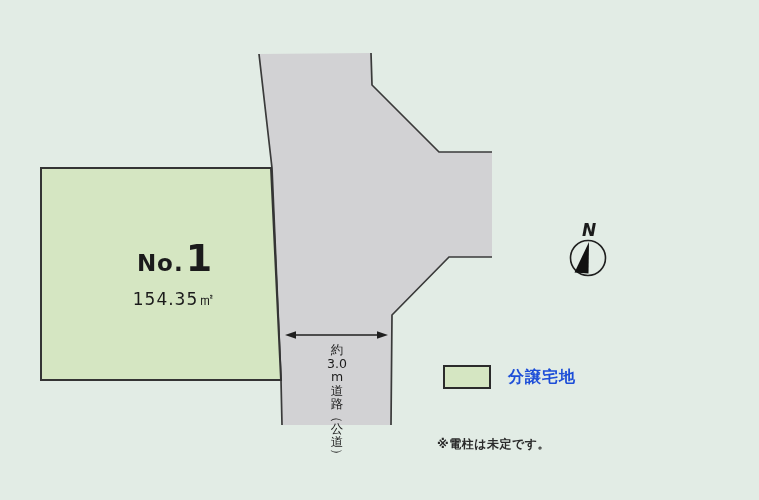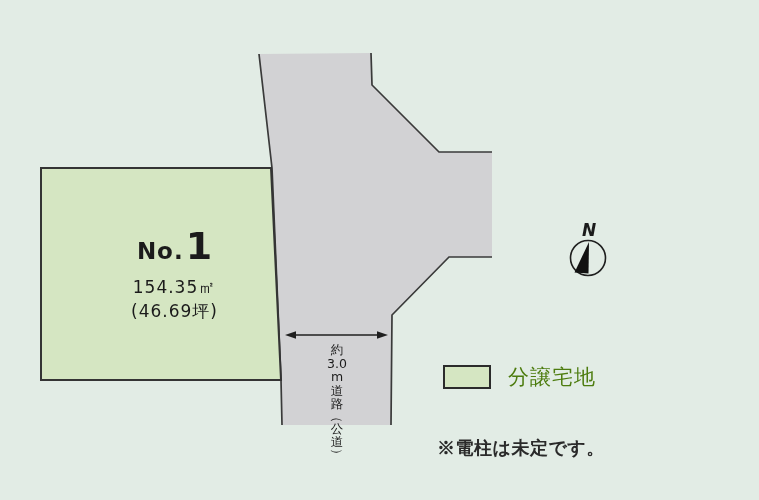--- a/index.html
+++ b/index.html
@@ -60,28 +60,28 @@
     position:absolute;
     left:443px;top:365px;
     display:flex;align-items:center;gap:17px;
   }
   .legend-swatch{
     width:48px;height:24px;
     background:var(--lot-fill);
     border:2.5px solid #2b2b2b;
   }
   .legend-label{
-    font-size:21px;font-weight:400;color:#4d7c0f;letter-spacing:1px;line-height:1;
+    font-size:16px;font-weight:700;color:#1d4ed8;letter-spacing:1px;line-height:1;
   }
 
   
   .note{
     position:absolute;
     left:437px;top:436px;
-    font-size:18px;font-weight:700;color:#2a2a2a;letter-spacing:0.5px;font-family:Liberation Serif, serif;
+    font-size:12px;font-weight:700;color:#2a2a2a;letter-spacing:0.5px;
   }
 </style>
 </head>
 <body>
 
 <div class="stage">
 
   <svg width="759" height="500" viewBox="0 0 759 500">
 
     <polygon points="259,54 371,53 372,85 439,152 492,152 492,257 449,257 392,315 391,425 282,425 281,380 272,168" fill="var(--road-fill)" stroke="none"></polygon>
@@ -105,21 +105,20 @@
       <polygon points="589,242 588.5,273.5 574.5,272.5" fill="#111111"></polygon>
     </g>
   </svg>
 
   <div class="lot-label">
     <div class="lot-no-line">
       <span class="lot-no-prefix">No.</span>
       <span class="lot-no-value">1</span>
     </div>
     <div class="lot-area">154.35㎡</div>
-    <div class="lot-tsubo">(46.69坪)</div>
   </div>
 
   <div class="road-label">
       <span class="rl-char">約</span>
       <span class="rl-char">3.0</span>
       <span class="rl-char">m</span>
       <span class="rl-char">道</span>
       <span class="rl-char">路</span>
       <span class="rl-char rot">（</span>
       <span class="rl-char">公</span>

